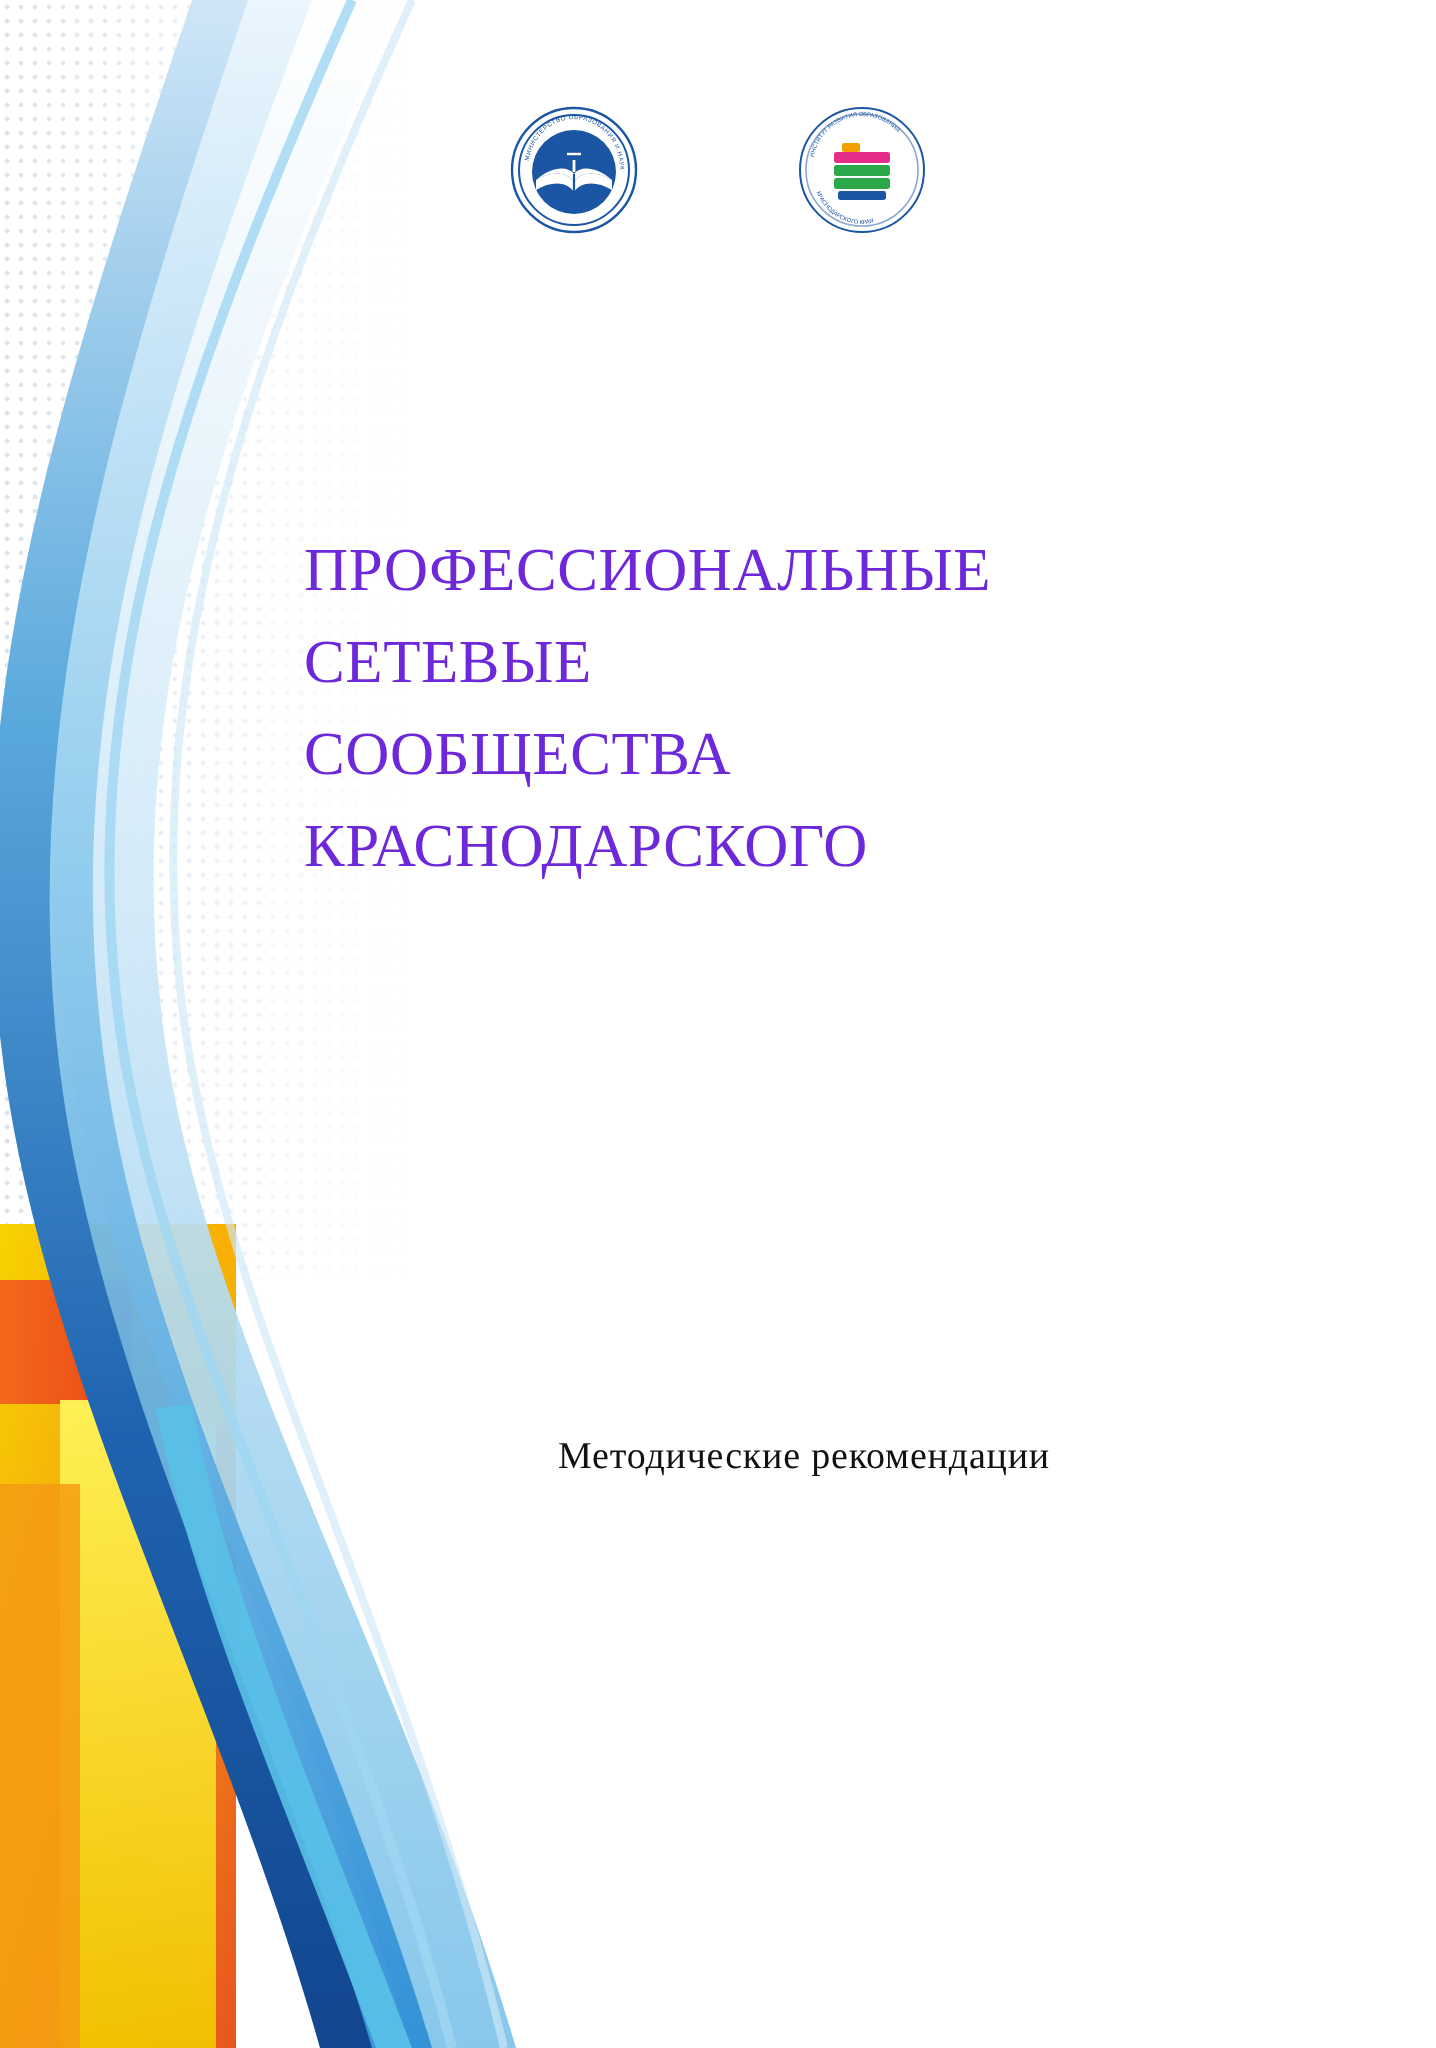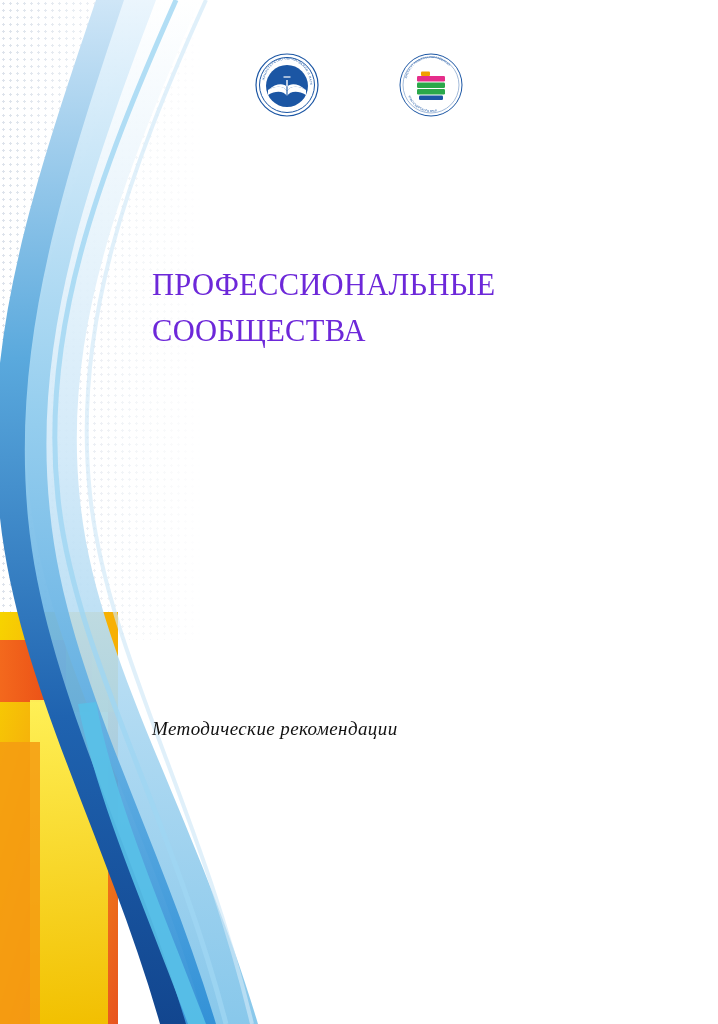--- a/index.html
+++ b/index.html
@@ -77,23 +77,22 @@
     letter-spacing: .3px;
     color: #6d28d9;
     white-space: pre;
   }
 
   .subtitle {
     position: absolute;
     left: 152px;
     top: 718px;
     width: 500px;
-    text-align: left;
+    text-align: center;
     font-family: "Liberation Serif", serif;
-    font-style: italic;
     font-size: 19px;
     letter-spacing: .4px;
     color: #111111;
   }
 </style>
 </head>
 <body>
 
 <div class="page">
 
@@ -193,18 +192,20 @@
           <rect x="21" y="43.5" width="24" height="4.5" rx="1.2" fill="#1b56a4"></rect>
           <rect x="23" y="19.5" width="9" height="4.5" rx="1" fill="#f0a000"></rect>
         </g>
       </svg>
     </div>
 
   </div>
 
   <div class="title-block">
     <div class="title-line">ПРОФЕССИОНАЛЬНЫЕ</div>
+    <div class="title-line">СЕТЕВЫЕ</div>
     <div class="title-line">СООБЩЕСТВА</div>
+    <div class="title-line">КРАСНОДАРСКОГО</div>
   </div>
 
   <div class="subtitle">Методические  рекомендации</div>
 
 </div>
 
 </body></html>

